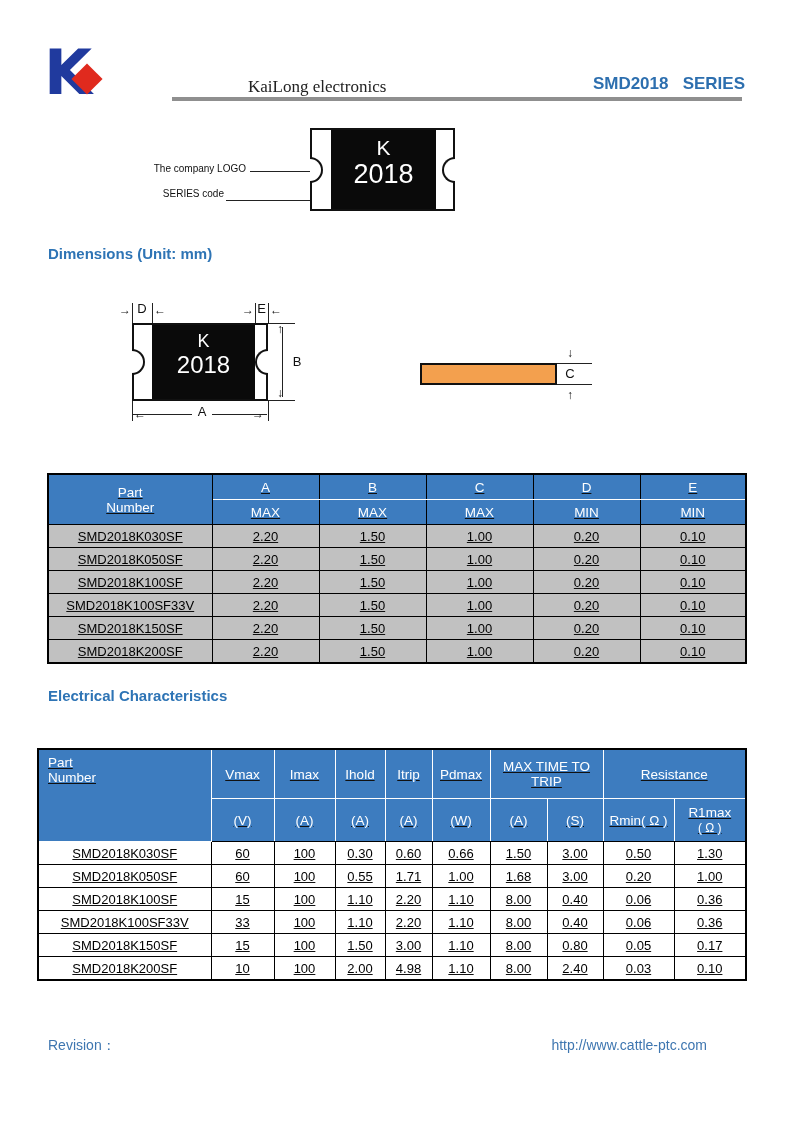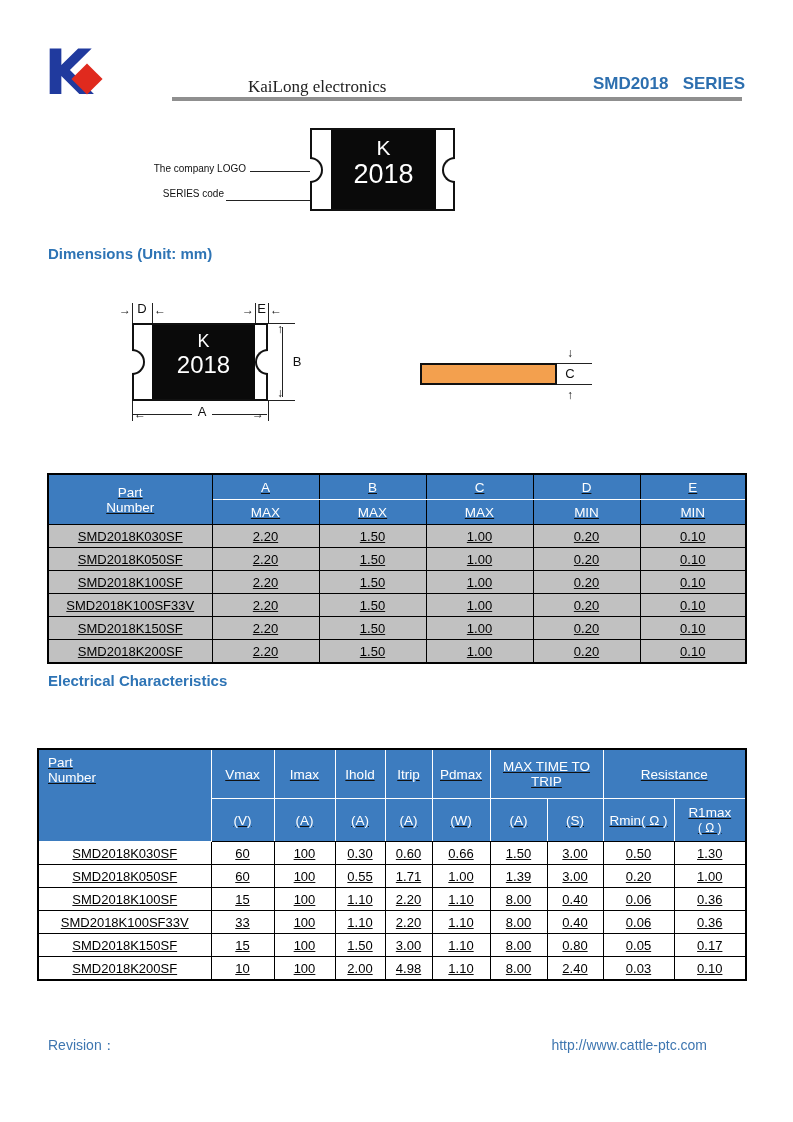--- a/index.html
+++ b/index.html
@@ -223,21 +223,21 @@
           <td>SMD2018K200SF</td>
           <td>2.20</td>
           <td>1.50</td>
           <td>1.00</td>
           <td>0.20</td>
           <td>0.10</td>
         </tr>
       </tbody>
   </table>
 
-  <div class="sec-heading" style="top:672px;">Electrical Characteristics</div>
+  <div class="sec-heading" style="top:687px;">Electrical Characteristics</div>
 
   <table class="t2">
     <colgroup>
       <col style="width:173px;">
         <col style="width:63px;">
         <col style="width:61px;">
       <col style="width:50px;">
         <col style="width:47px;">
         <col style="width:58px;">
       <col style="width:57px;">
@@ -287,21 +287,21 @@
           <td>0.50</td>
           <td>1.30</td>
         </tr>
         <tr>
           <td>SMD2018K050SF</td>
           <td>60</td>
           <td>100</td>
           <td>0.55</td>
           <td>1.71</td>
           <td>1.00</td>
-          <td>1.39</td>
+          <td>1.68</td>
           <td>3.00</td>
           <td>0.20</td>
           <td>1.00</td>
         </tr>
         <tr>
           <td>SMD2018K100SF</td>
           <td>15</td>
           <td>100</td>
           <td>1.10</td>
           <td>2.20</td>

